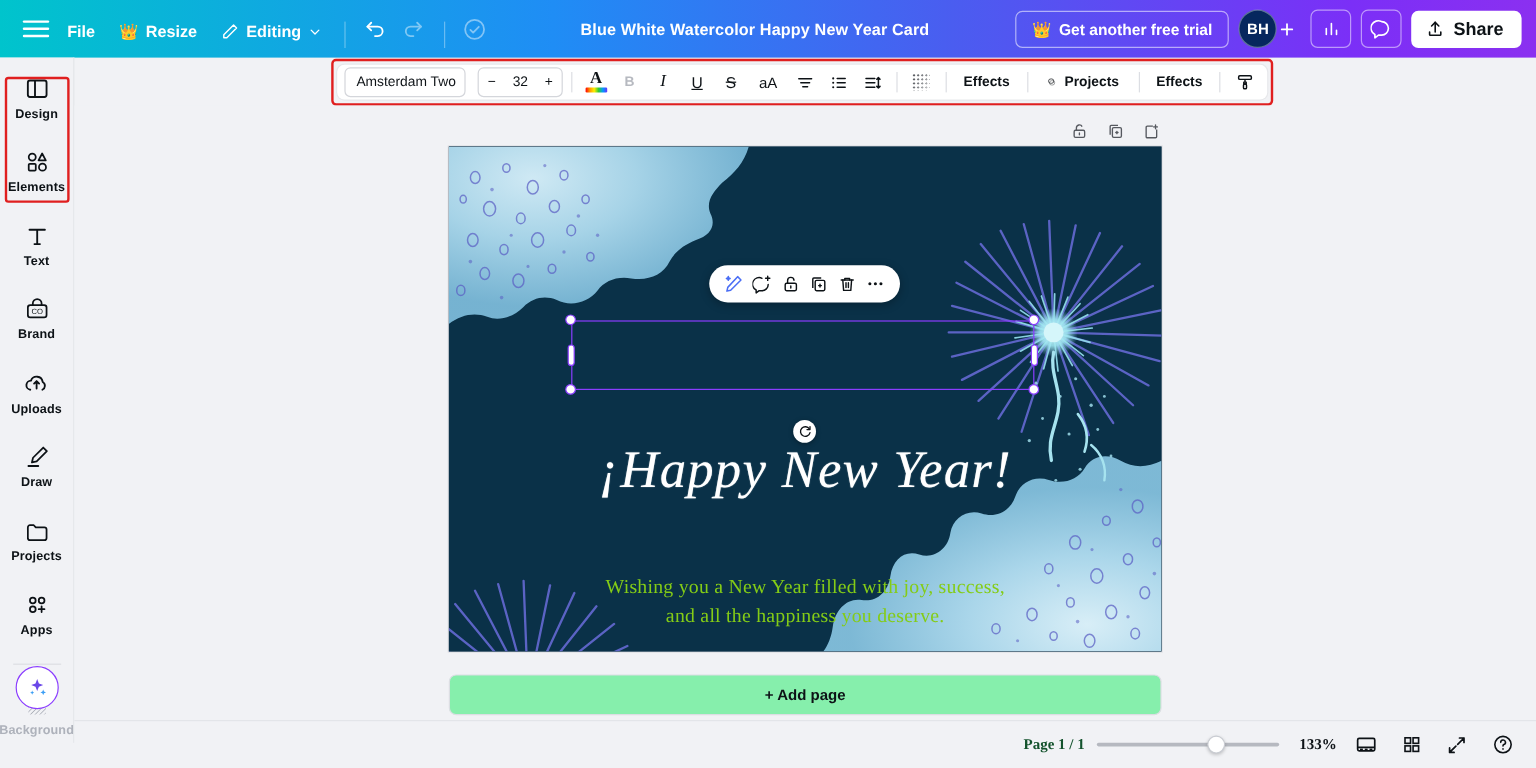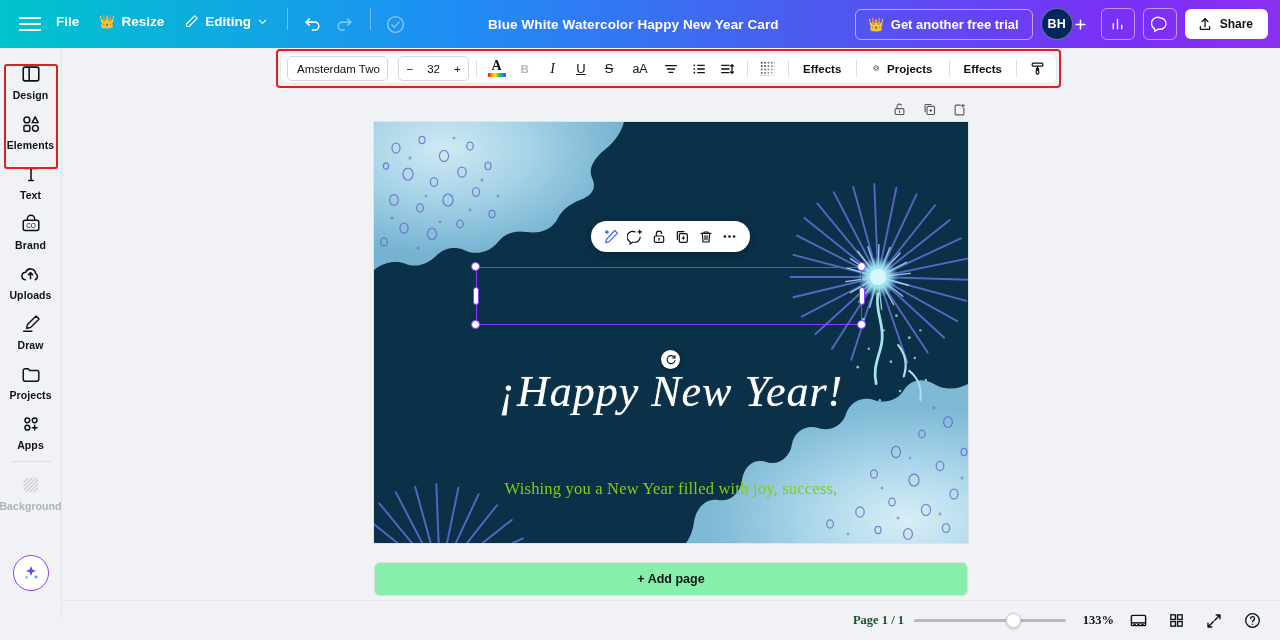--- a/index.html
+++ b/index.html
@@ -9,21 +9,21 @@
     overflow: hidden;
     background: #f1f2f5;
   }
 
   
   .topbar {
     position: absolute; left: 0; top: 0; width: 1280px; height: 48px;
     background: linear-gradient(90deg, #00c4cc 0%, #1f8df5 36%, #4a5df0 62%, #7b2ff7 88%, #8b30f0 100%);
     display: flex; align-items: center; color: #fff;
   }
-  .tb-left { display: flex; align-items: flex-start; gap: 0; padding-left: 14px; }
+  .tb-left { display: flex; align-items: flex-end; gap: 0; padding-left: 14px; }
   .tb-item {
     display: flex; align-items: center; gap: 6px;
     font-size: 13.5px; font-weight: bold; color: #fff;
     padding: 6px 10px; border-radius: 6px; cursor: pointer; white-space: nowrap;
   }
   .hamburger { width: 22px; height: 16px; position: relative; display:inline-block; }
   .hamburger i { position: absolute; left: 0; width: 100%; height: 2px; background: #fff; border-radius: 2px; }
   .hamburger i:nth-child(1){ top: 1px; }
   .hamburger i:nth-child(2){ top: 7px; }
   .hamburger i:nth-child(3){ top: 13px; }
@@ -56,28 +56,28 @@
     position: absolute; left: 24px; top: 0; width: 32px; height: 32px; border-radius: 50%;
     display: flex; align-items: center; justify-content: center; cursor: pointer;
     font-size: 17px; color: #fff;
   }
   .sq-btn {
     width: 34px; height: 32px; border: 1px solid rgba(255,255,255,.5); border-radius: 6px;
     display: flex; align-items: center; justify-content: center; cursor: pointer;
   }
   .share-btn {
     display: flex; align-items: center; gap: 7px; background: #fff; color: #0d1216;
-    border-radius: 6px; padding: 7px 15px 7px 12px; font-size: 12px; font-weight: bold; cursor: pointer;
+    border-radius: 6px; padding: 7px 15px 7px 12px; font-size: 15px; font-weight: bold; cursor: pointer;
   }
 
   
   .sidebar {
     position: absolute; left: 0; top: 48px; width: 62px; height: 571px;
     background: #f1f2f5; border-right: 1px solid #e3e5e9;
-    display: flex; flex-direction: column; align-items: center; padding-top: 7px;
+    display: flex; flex-direction: column; align-items: center; padding-top: 7px; justify-content: space-between;
   }
   .sb-item {
     width: 56px; padding: 7px 0 4px; border-radius: 8px; cursor: pointer;
     display: flex; flex-direction: column; align-items: center; gap: 3px;
   }
   .sb-label { font-size: 10.5px; font-weight: bold; color: #0d1216; letter-spacing: .1px; }
   .sb-item.disabled .sb-label { color: #aeb2bb; }
   .sb-icon { height: 24px; display: flex; align-items: center; justify-content: center; }
   .sb-sep { width: 40px; height: 1px; background: #dcdee3; margin: 6px 0 4px; }
   .magic-btn {
@@ -706,20 +706,21 @@
         <circle cx="-36" cy="74" r="1.4"></circle>
           <circle cx="8" cy="76" r="1.3"></circle>
           <circle cx="-16" cy="90" r="1.5"></circle>
       </g>
     </g>
   </svg>
 
   <div class="hny">¡Happy New Year!</div>
   <div class="wish">
     <div>Wishing you a New Year filled with joy, success,</div>
+    <div>and all the happiness you deserve.</div>
   </div>
 </div>
 
 <div class="sel-box"></div>
 <div class="sel-h" style="left:471px; top:262px;"></div>
 <div class="sel-h" style="left:857px; top:262px;"></div>
 <div class="sel-h" style="left:471px; top:320px;"></div>
 <div class="sel-h" style="left:857px; top:320px;"></div>
 <div class="sel-v" style="left:473px; top:287px;"></div>
 <div class="sel-v" style="left:859px; top:287px;"></div>

